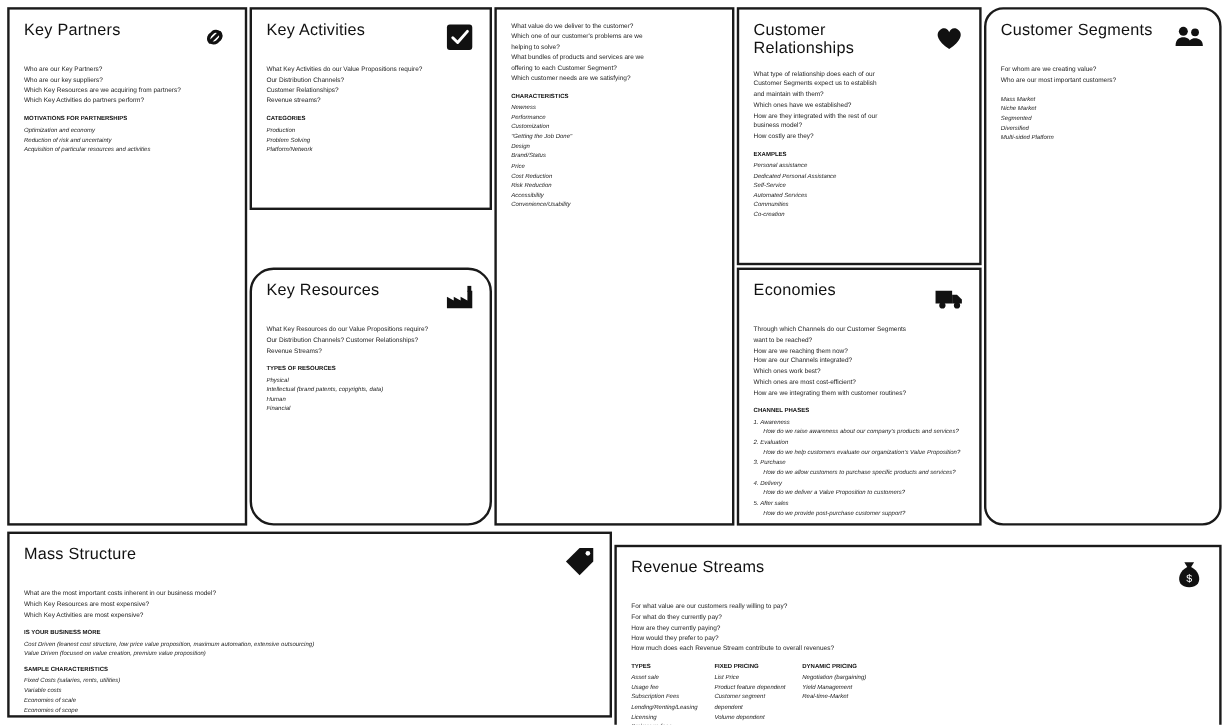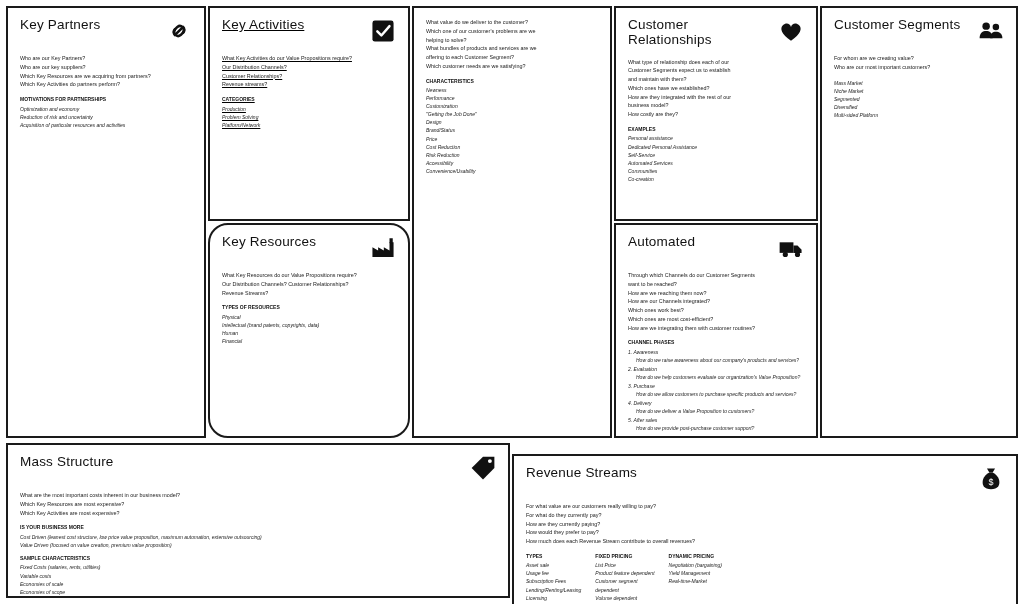--- a/index.html
+++ b/index.html
@@ -81,26 +81,26 @@
     line-height: 1.6;
     color: #1b1b1b;
     padding-left: 0;
   }
   .ol-item { margin-bottom: 1px; }
   .ol-item .ol-label { font-style: italic; }
   .ol-item .ol-q { display: block; padding-left: 8px; font-style: italic; }
 
   
   #kp { left: 6px;   top: 6px;   width: 200px; height: 432px; }
-  #ka { left: 208px; top: 6px;   width: 202px; height: 215px; text-decoration: underline; }
+  #ka { left: 208px; top: 6px;   width: 202px; height: 169px; }
   #kr { left: 208px; top: 223px; width: 202px; height: 215px; border-radius: 20px; }
   #vp { left: 412px; top: 6px;   width: 200px; height: 432px; }
   #cr { left: 614px; top: 6px;   width: 204px; height: 215px; }
   #ch { left: 614px; top: 223px; width: 204px; height: 215px; }
-  #cs { left: 820px; top: 6px;   width: 198px; height: 432px; }
+  #cs { left: 820px; top: 6px;   width: 198px; height: 432px; border-radius: 16px; }
   #cost { left: 6px;   top: 443px; width: 504px; height: 155px; }
   #rev  { left: 512px; top: 454px; width: 506px; height: 192px; }
 </style>
 </head>
 <body>
 
 <div id="canvas">
 
   <div class="block" id="kp">
     <div class="block-head">
@@ -236,21 +236,21 @@
         <div>Self-Service</div>
         <div>Automated Services</div>
         <div>Communities</div>
         <div>Co-creation</div>
       </div>
     </div>
   </div>
 
   <div class="block" id="ch">
     <div class="block-head">
-      <div class="block-title">Automated</div>
+      <div class="block-title">Economies</div>
       <span class="icon">
         <svg viewBox="0 0 32 32">
           <path d="M2 9 H19 V22 H2 Z" fill="#111"></path>
           <path d="M19 13 H24 L29 18 V22 H19 Z" fill="#111"></path>
           <circle cx="9" cy="24" r="3.2" fill="#111"></circle>
           <circle cx="24" cy="24" r="3.2" fill="#111"></circle>
         </svg>
       </span>
     </div>
     <div class="questions">

